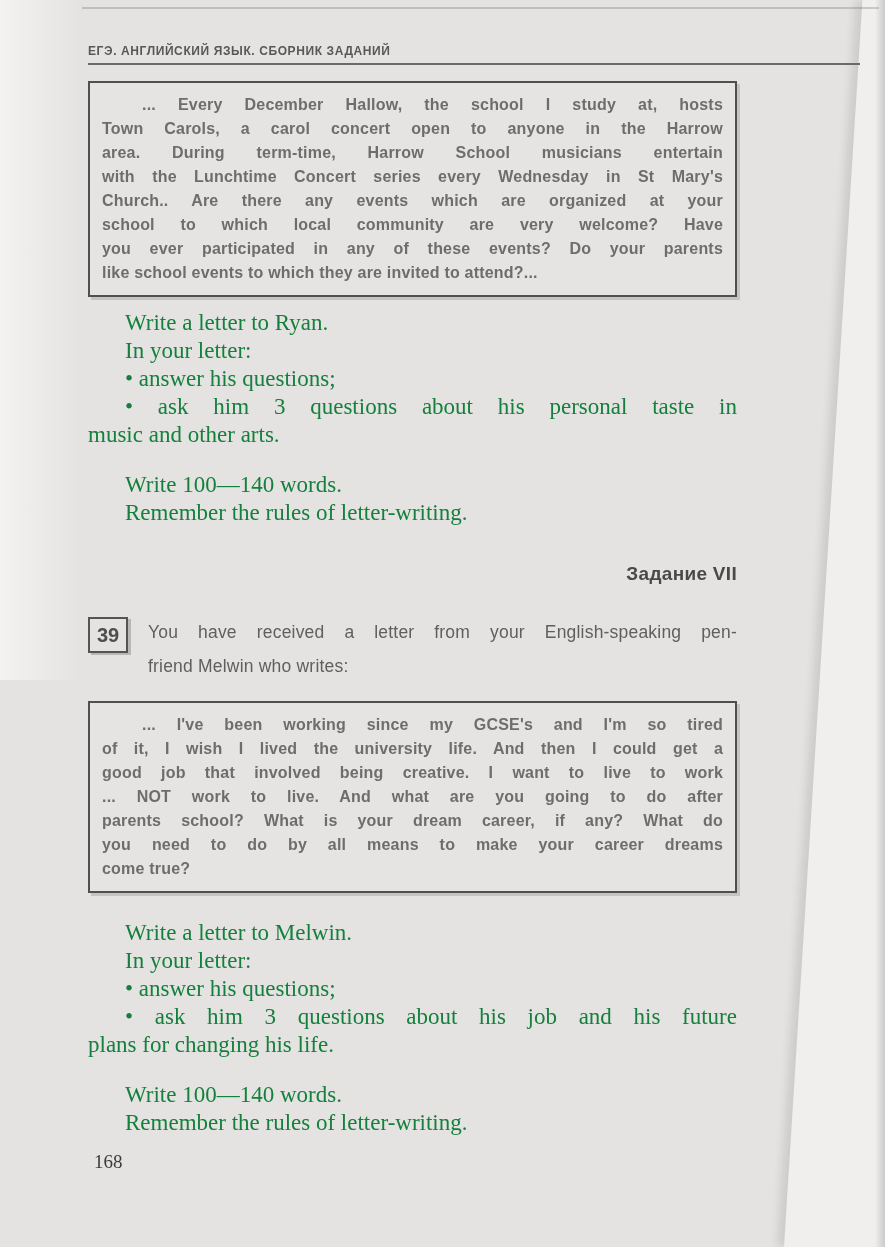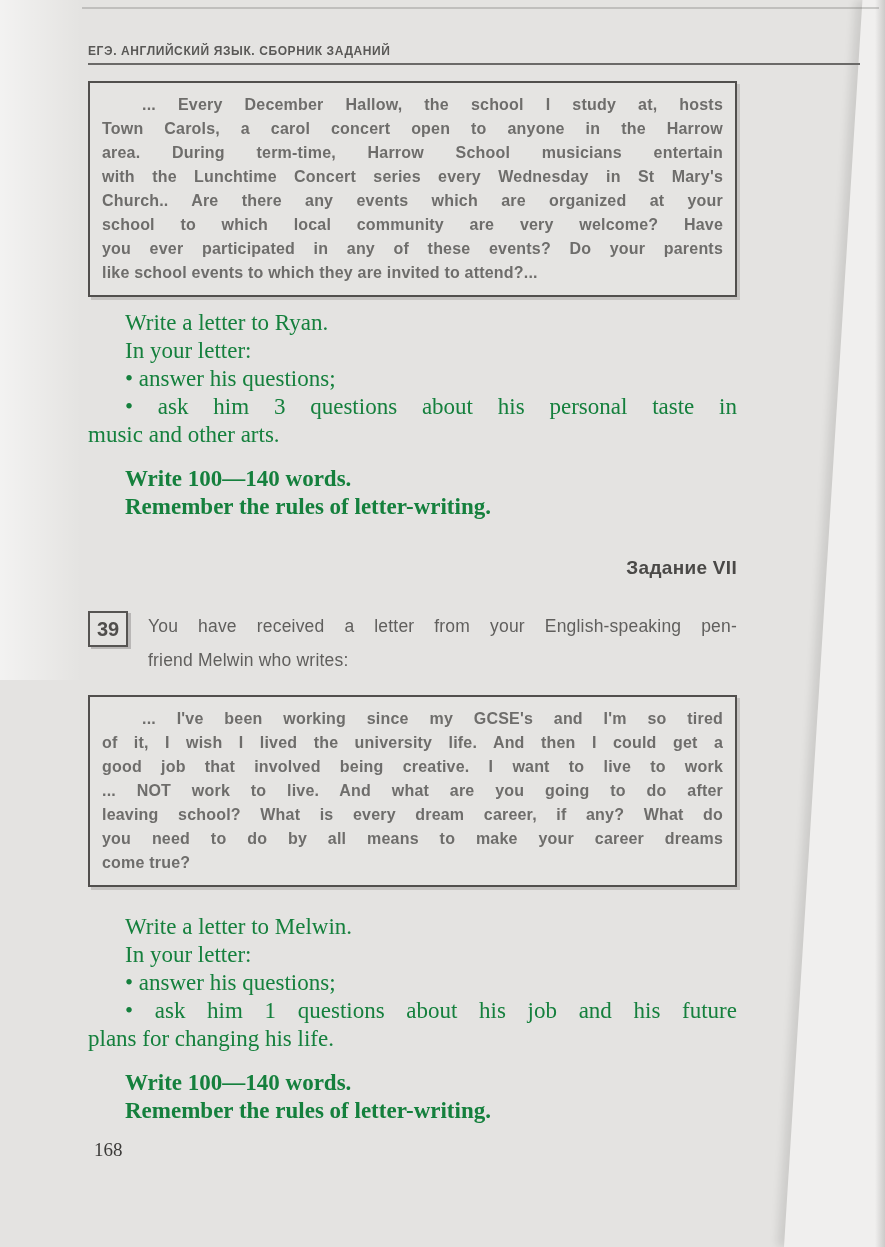--- a/index.html
+++ b/index.html
@@ -60,21 +60,21 @@
     font-family:"Liberation Serif", serif;
     font-size:23px; line-height:28px; color:#15803d;
   }
   .serif-block.melwin { margin-top:26px; }
   .plain-lines div { text-indent:37px; }
   .wrap2 div:first-of-type {
     text-indent:37px; text-align:justify; text-align-last:justify;
   }
   .wrap2 div:last-of-type { text-indent:0; text-align:left; }
 
-  .bold-block { margin-top:16px; font-weight:bold; }
+  .bold-block { margin-top:22px; font-weight:normal; }
   .bold-block div { text-indent:37px; }
 
   .section-heading {
     margin-top:36px; text-align:right;
     font-size:19px; font-weight:bold; color:#4a4947; letter-spacing:0.3px;
   }
 
   .task-row { margin-top:30px; position:relative; min-height:40px; }
   .task-badge {
     position:absolute; left:0; top:2px;
@@ -153,35 +153,35 @@
         <div>friend Melwin who writes:</div>
       </div>
   </div>
 
   <div class="letter-box second">
 
   <div class="letter-line">... I've been working since my GCSE's and I'm so tired</div>
       <div class="letter-line">of it, I wish I lived the university life. And then I could get a</div>
       <div class="letter-line">good job that involved being creative. I want to live to work</div>
       <div class="letter-line">... NOT work to live. And what are you going to do after</div>
-      <div class="letter-line">leaving school? What is every dream career, if any? What do</div>
+      <div class="letter-line">parents school? What is your dream career, if any? What do</div>
       <div class="letter-line">you need to do by all means to make your career dreams</div>
       <div class="letter-line">come true?</div>
     </div>
 
   <div class="serif-block melwin">
     <div class="plain-lines">
 
     <div>Write a letter to Melwin.</div>
         <div>In your letter:</div>
         <div>• answer his questions;</div>
       </div>
     <div class="wrap2">
 
-    <div>• ask him 1 questions about his job and his future</div>
+    <div>• ask him 3 questions about his job and his future</div>
         <div>plans for changing his life.</div>
       </div>
   </div>
 
   <div class="serif-block bold-block">
 
   <div>Write 100—140 words.</div>
       <div>Remember the rules of letter-writing.</div>
     </div>
 

